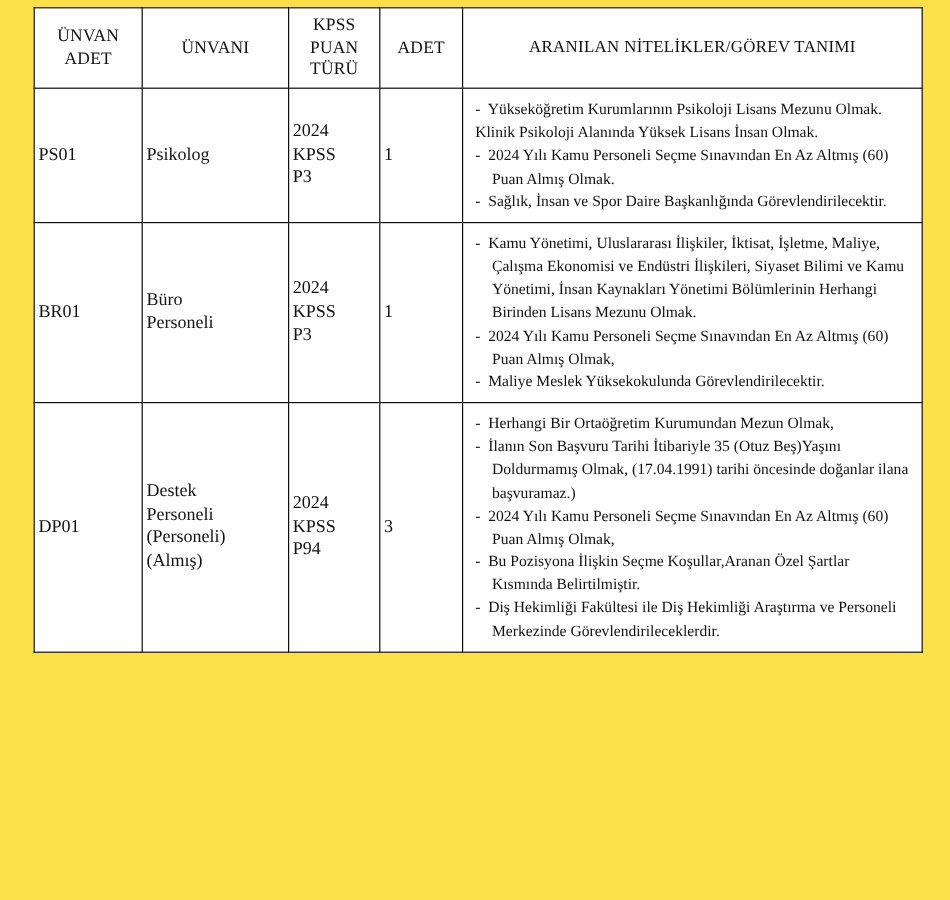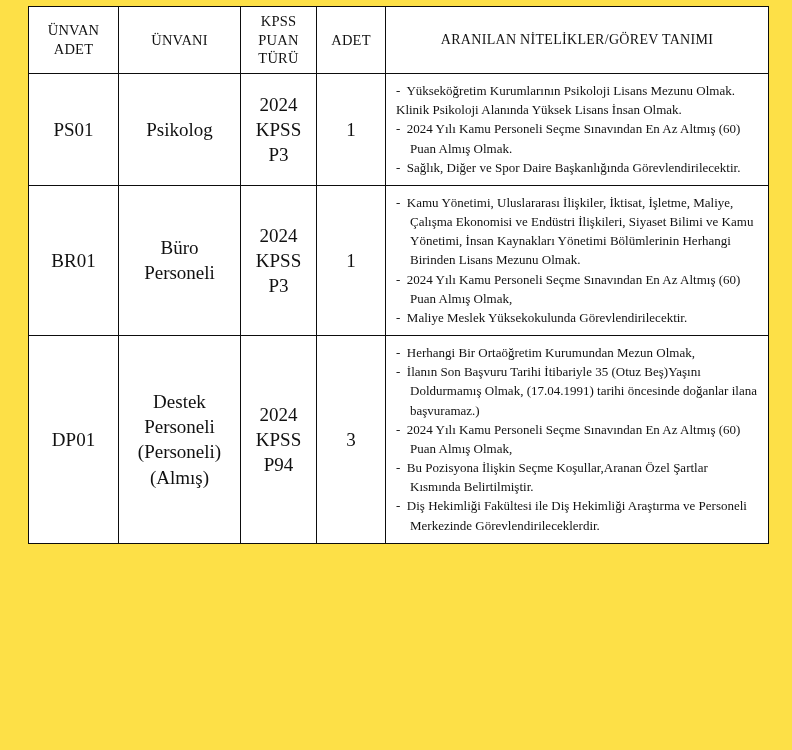--- a/index.html
+++ b/index.html
@@ -62,22 +62,21 @@
     letter-spacing: 0.2px;
     padding: 4px 3px;
   }
 
   thead th.h-desc {
     font-size: 14px;
     letter-spacing: 0.3px;
   }
 
   tbody td.cell-center {
-    text-align: center;
-    font-size: 19px;
+    font-size: 15px;
     line-height: 1.32;
     padding: 6px 3px;
   }
 
   tbody td.cell-desc {
     text-align: left;
     font-size: 13px;
     line-height: 1.475;
     padding: 7px 8px 8px 10px;
     vertical-align: top;
@@ -149,21 +148,21 @@
             <span class="stack-line">2024</span>
             <span class="stack-line">KPSS</span>
             <span class="stack-line">P3</span>
           </td>
           <td class="cell-center">1</td>
           <td class="cell-desc">
             <ul class="desc-list">
               <li class="with-dash"><span class="dash">-</span>&nbsp; <span>Yükseköğretim Kurumlarının Psikoloji Lisans Mezunu Olmak.</span></li>
               <li><span>Klinik Psikoloji Alanında Yüksek Lisans İnsan Olmak.</span></li>
               <li class="with-dash"><span class="dash">-</span>&nbsp; <span>2024 Yılı Kamu Personeli Seçme Sınavından En Az Altmış (60) Puan Almış Olmak.</span></li>
-              <li class="with-dash"><span class="dash">-</span>&nbsp; <span>Sağlık, Diğer ve Spor Daire Başkanlığında Görevlendirilecektir.</span></li>
+              <li class="with-dash"><span class="dash">-</span>&nbsp; <span>Sağlık, İnsan ve Spor Daire Başkanlığında Görevlendirilecektir.</span></li>
             </ul>
           </td>
         </tr>
 
         <tr>
           <td class="cell-center">BR01</td>
           <td class="cell-center">
             <span class="stack-line">Büro</span>
             <span class="stack-line">Personeli</span>
           </td>

